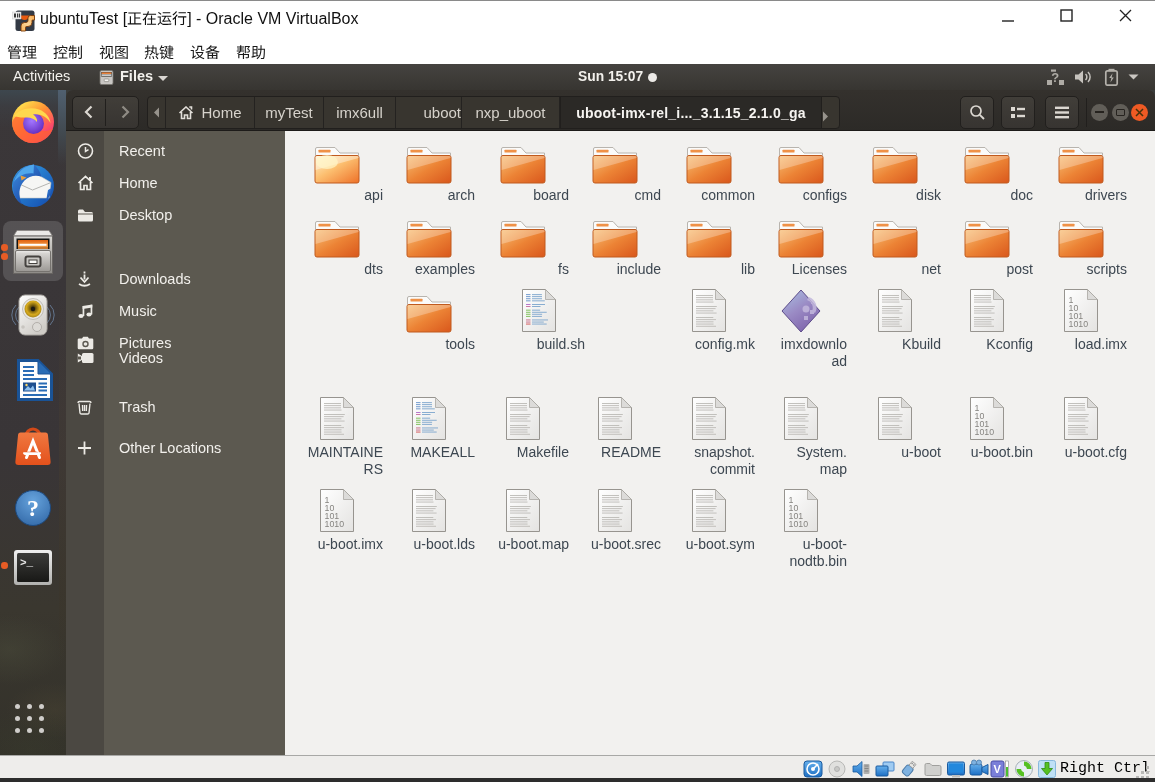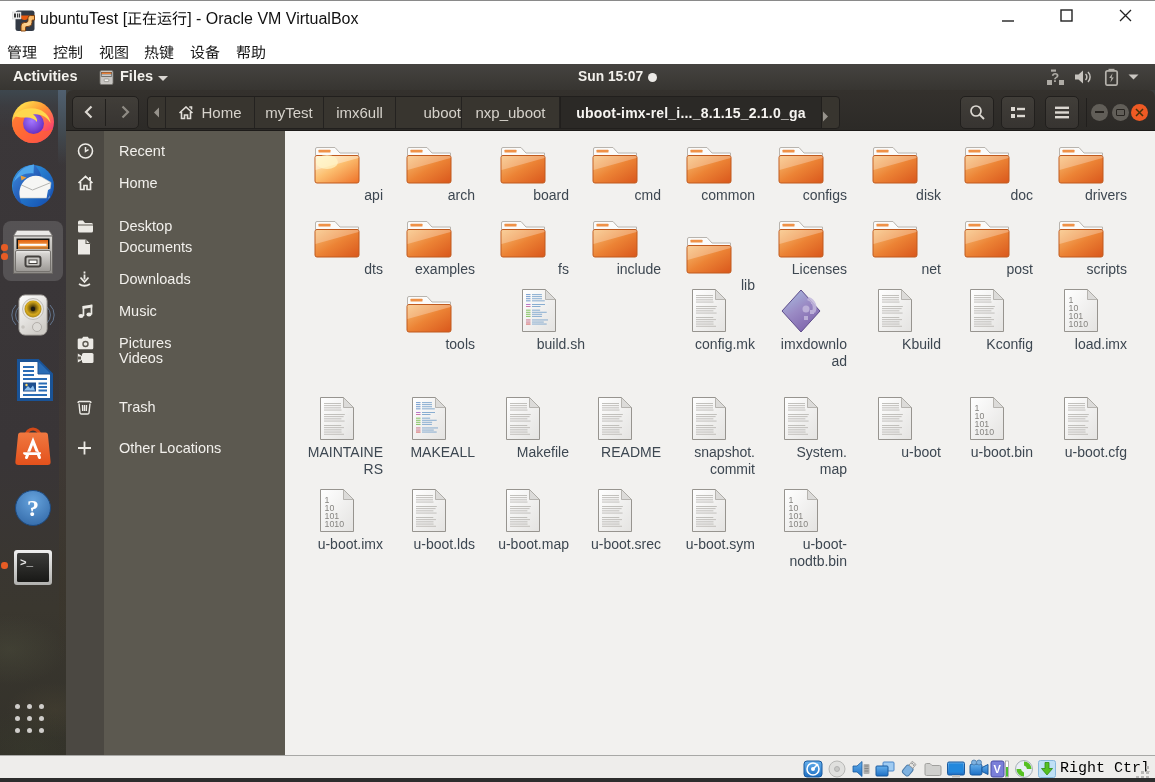--- a/index.html
+++ b/index.html
@@ -245,21 +245,21 @@
           <use href="#zh9" fill="#1a1a1a"></use>
         </svg></div>
       <div class="abs" style="left:236px;top:4px"><svg style="width:15px;height:15px;vertical-align:-0.12em" viewBox="0 0 1000 1000">
           <use href="#zh10" fill="#1a1a1a"></use>
         </svg><svg style="width:15px;height:15px;vertical-align:-0.12em" viewBox="0 0 1000 1000">
           <use href="#zh11" fill="#1a1a1a"></use>
         </svg></div>
     </div>
     <div class="abs" id="scr">
       <div class="abs" id="topbar">
-        <div class="abs" style="left:13px;top:4px;font-weight:bold;font-size:14.5px">Activities</div>
+        <div class="abs" style="left:13px;top:4px;font-weight:normal;font-size:14.5px">Activities</div>
         <svg class="abs" style="left:99px;top:6px" width="15" height="15" viewBox="0 0 15 15">
 <rect x="1" y="0.5" width="13" height="14" rx="1.5" fill="#c9c7c4" stroke="#77756f" stroke-width="0.8"></rect>
 <rect x="2.2" y="2" width="10.6" height="4.6" fill="#3a3a38"></rect>
 <rect x="2.6" y="2.4" width="9.8" height="1.6" fill="#e8823c"></rect>
 <rect x="2.6" y="4.4" width="9.8" height="1.4" fill="#f2f1ee"></rect>
 <rect x="5.2" y="9" width="4.6" height="2.6" rx="0.6" fill="#f5f4f2" stroke="#8a8883" stroke-width="0.7"></rect>
 </svg>
         <div class="abs" style="left:120px;top:4px;font-weight:bold;font-size:14.5px">Files</div>
         <svg class="abs" style="left:157px;top:11px" width="12" height="7" viewBox="0 0 12 7">
           <path d="M1,1 L6,6 L11,1 Z" fill="#d9d6d2"></path>
@@ -486,21 +486,21 @@
             <div class="seg" style="left:176px;width:72px;">
               <span>imx6ull</span>
             </div>
             <div class="seg" style="left:248px;width:66px;justify-content:flex-end;">
               <span>uboot</span>
             </div>
             <div class="seg" style="left:314px;width:98px;">
               <span>nxp_uboot</span>
             </div>
             <div class="seg" style="left:412px;width:262px;background:#2b2926;color:#f6f4f1;font-weight:bold;font-size:14px;letter-spacing:0.2px;border:1px solid #211f1d;border-top:0;border-bottom:0;">
-              <span>uboot-imx-rel_i..._8.1.15_2.1.0_ga</span>
+              <span>uboot-imx-rel_i..._3.1.15_2.1.0_ga</span>
             </div>
             <div class="abs" style="left:674px;top:11px"><svg width="7" height="11" viewBox="0 0 7 11">
                 <path d="M1,0.5 L6,5.5 L1,10.5 Z" fill="#97938c"></path>
               </svg></div>
           </div>
           <div class="hbtn" style="left:894px;width:34px"></div>
           <svg class="abs" style="left:903px;top:14px" width="17" height="17" viewBox="0 0 17 17">
             <circle cx="7" cy="7" r="5" fill="none" stroke="#dcd8d2" stroke-width="1.7"></circle>
             <line x1="10.8" y1="10.8" x2="15" y2="15" stroke="#dcd8d2" stroke-width="1.9"></line>
           </svg>
@@ -540,33 +540,26 @@
           </svg>
           <span class="lb">Recent</span>
         </div>
         <div class="srow" style="top:77px">
           <svg width="17" height="16" viewBox="0 0 17 16">
             <path d="M1.5,8 L8.5,1.5 L15.5,8 M3.5,7 L3.5,14.5 L7,14.5 L7,10.5 L10,10.5 L10,14.5 L13.5,14.5 L13.5,7" fill="none" stroke="#eceae5" stroke-width="1.7"></path>
             <rect x="12" y="2" width="2" height="3.5" fill="#eceae5"></rect>
           </svg>
           <span class="lb">Home</span>
         </div>
-        <div class="srow" style="top:120px">
+        <div class="srow" style="top:109px">
           <svg width="17" height="15" viewBox="0 0 17 15">
             <path d="M1,3.5 Q1,2 2.5,2 L6,2 L8,4.5 L14.5,4.5 Q16,4.5 16,6 L16,12.5 Q16,14 14.5,14 L2.5,14 Q1,14 1,12.5 Z" fill="#eceae5"></path>
             <path d="M1,6.5 L16,6.5" stroke="#5c5950" stroke-width="1"></path>
           </svg>
           <span class="lb">Desktop</span>
-        </div>
-        <div class="srow" style="top:141px">
-          <svg width="14" height="17" viewBox="0 0 14 17">
-            <path d="M1,1 L9,1 L13,5 L13,16 L1,16 Z" fill="#eceae5"></path>
-            <path d="M9,1 L9,5 L13,5" fill="none" stroke="#5c5950" stroke-width="1.1"></path>
-          </svg>
-          <span class="lb">Documents</span>
         </div>
         <div class="srow" style="top:173px">
           <svg width="15" height="17" viewBox="0 0 15 17">
             <g stroke="#eceae5" stroke-width="1.8" fill="none">
               <line x1="7.5" y1="1" x2="7.5" y2="3" stroke-dasharray="2 2"></line>
               <line x1="7.5" y1="4" x2="7.5" y2="9"></line>
               <path d="M3.5,7 L7.5,11.5 L11.5,7" fill="none"></path>
               <path d="M2,13.5 Q7.5,17 13,13.5" fill="none"></path>
             </g>
           </svg>
@@ -692,21 +685,21 @@
             <use href="#folder"></use>
           </svg>
           <div>fs</div>
         </div>
         <div class="cell" style="left:502px;top:130px">
           <svg class="ic" width="46" height="38" viewBox="0 0 46 38">
             <use href="#folder"></use>
           </svg>
           <div>include</div>
         </div>
-        <div class="cell" style="left:596px;top:146px">
+        <div class="cell" style="left:596px;top:130px">
           <svg class="ic" width="46" height="38" viewBox="0 0 46 38">
             <use href="#folder"></use>
           </svg>
           <div>lib</div>
         </div>
         <div class="cell" style="left:688px;top:130px">
           <svg class="ic" width="46" height="38" viewBox="0 0 46 38">
             <use href="#folder"></use>
           </svg>
           <div>Licenses</div>

